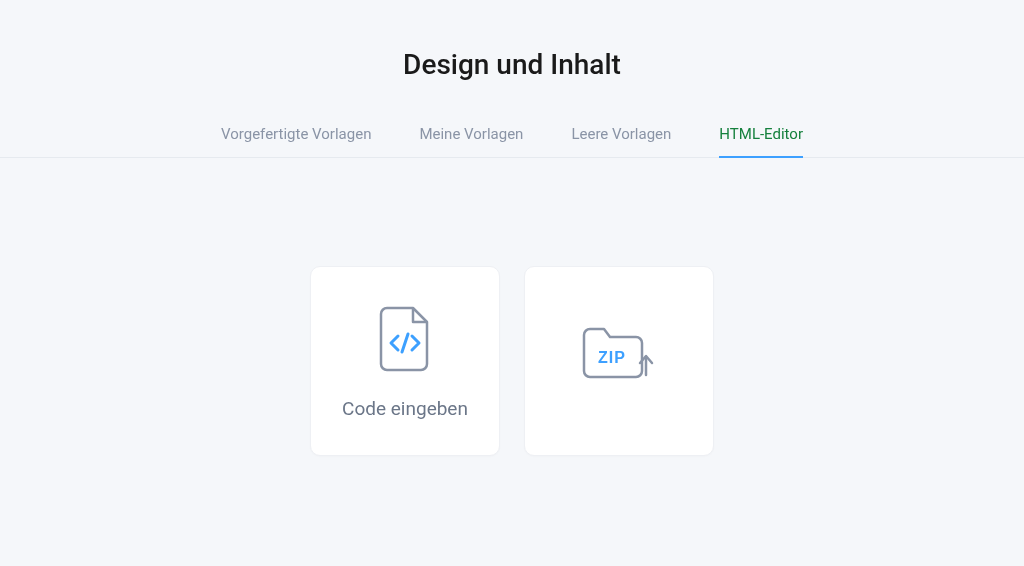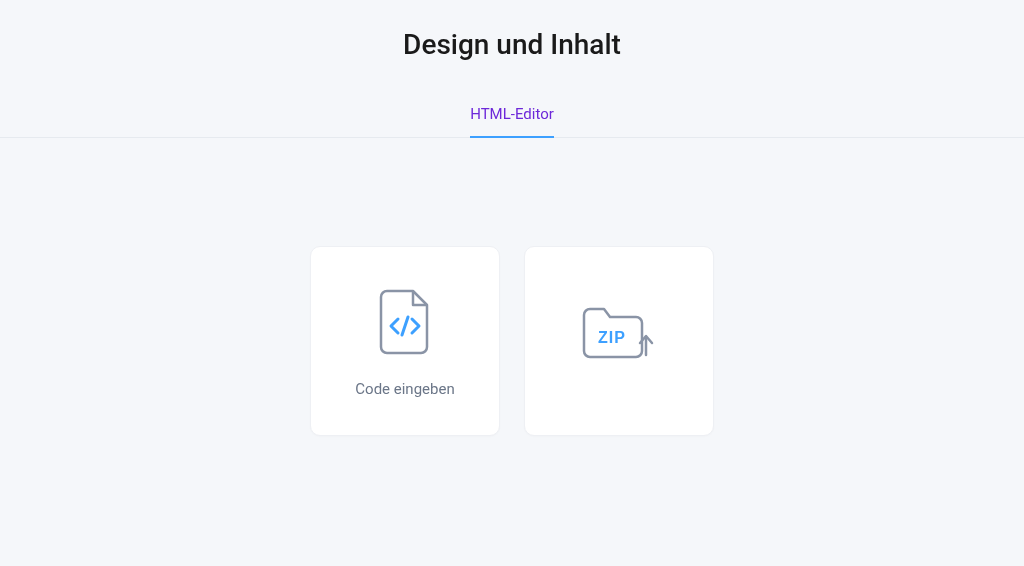--- a/index.html
+++ b/index.html
@@ -8,40 +8,40 @@
     background: #f5f7fa;
     font-family: -apple-system, BlinkMacSystemFont, "Segoe UI", Roboto, "Helvetica Neue", Arial, sans-serif;
     color: #1a1a1a;
     overflow: hidden;
   }
   .page-title {
     text-align: center;
     font-size: 28px;
     font-weight: 500;
     color: #1a1a1a;
-    padding-top: 28px;
+    padding-top: 48px;
     padding-bottom: 36px;
   }
   .tabs {
     display: flex;
     justify-content: center;
     gap: 48px;
     border-bottom: 1px solid #e6eaef;
     padding: 0 40px;
   }
   .tab {
     font-size: 15px;
     color: #8a94a6;
     padding: 8px 0 14px 0;
     cursor: pointer;
     position: relative;
     white-space: nowrap;
   }
   .tab.active {
-    color: #6d28d9;
+    color: #15803d;
   }
   .tab.active::after {
     content: "";
     position: absolute;
     left: 0; right: 0; bottom: -1px;
     height: 2px;
     background: #3da0ff;
   }
   .cards {
     display: flex;
@@ -64,31 +64,34 @@
     box-shadow: 0 1px 2px rgba(20,30,50,0.02);
   }
   .card .icon-wrap {
     height: 78px;
     display: flex;
     align-items: center;
     justify-content: center;
     margin-bottom: 18px;
   }
   .card-label {
-    font-size: 15px;
+    font-size: 19px;
     color: #6b7688;
     line-height: 1.35;
   }
 </style>
 </head>
 <body>
 
 <h1 class="page-title">Design und Inhalt</h1>
 
 <nav class="tabs">
+  <div class="tab">Vorgefertigte Vorlagen</div>
+  <div class="tab">Meine Vorlagen</div>
+  <div class="tab">Leere Vorlagen</div>
   <div class="tab active">HTML-Editor</div>
 </nav>
 
 <div class="cards">
 
   <div class="card">
     <div class="icon-wrap">
       <svg width="52" height="66" viewBox="0 0 52 66" fill="none">
 
         <path d="M8 2 H34 L48 16 V58 A6 6 0 0 1 42 64 H8 A6 6 0 0 1 2 58 V8 A6 6 0 0 1 8 2 Z" stroke="#8a94a6" stroke-width="2.5" fill="none" stroke-linejoin="round"></path>

